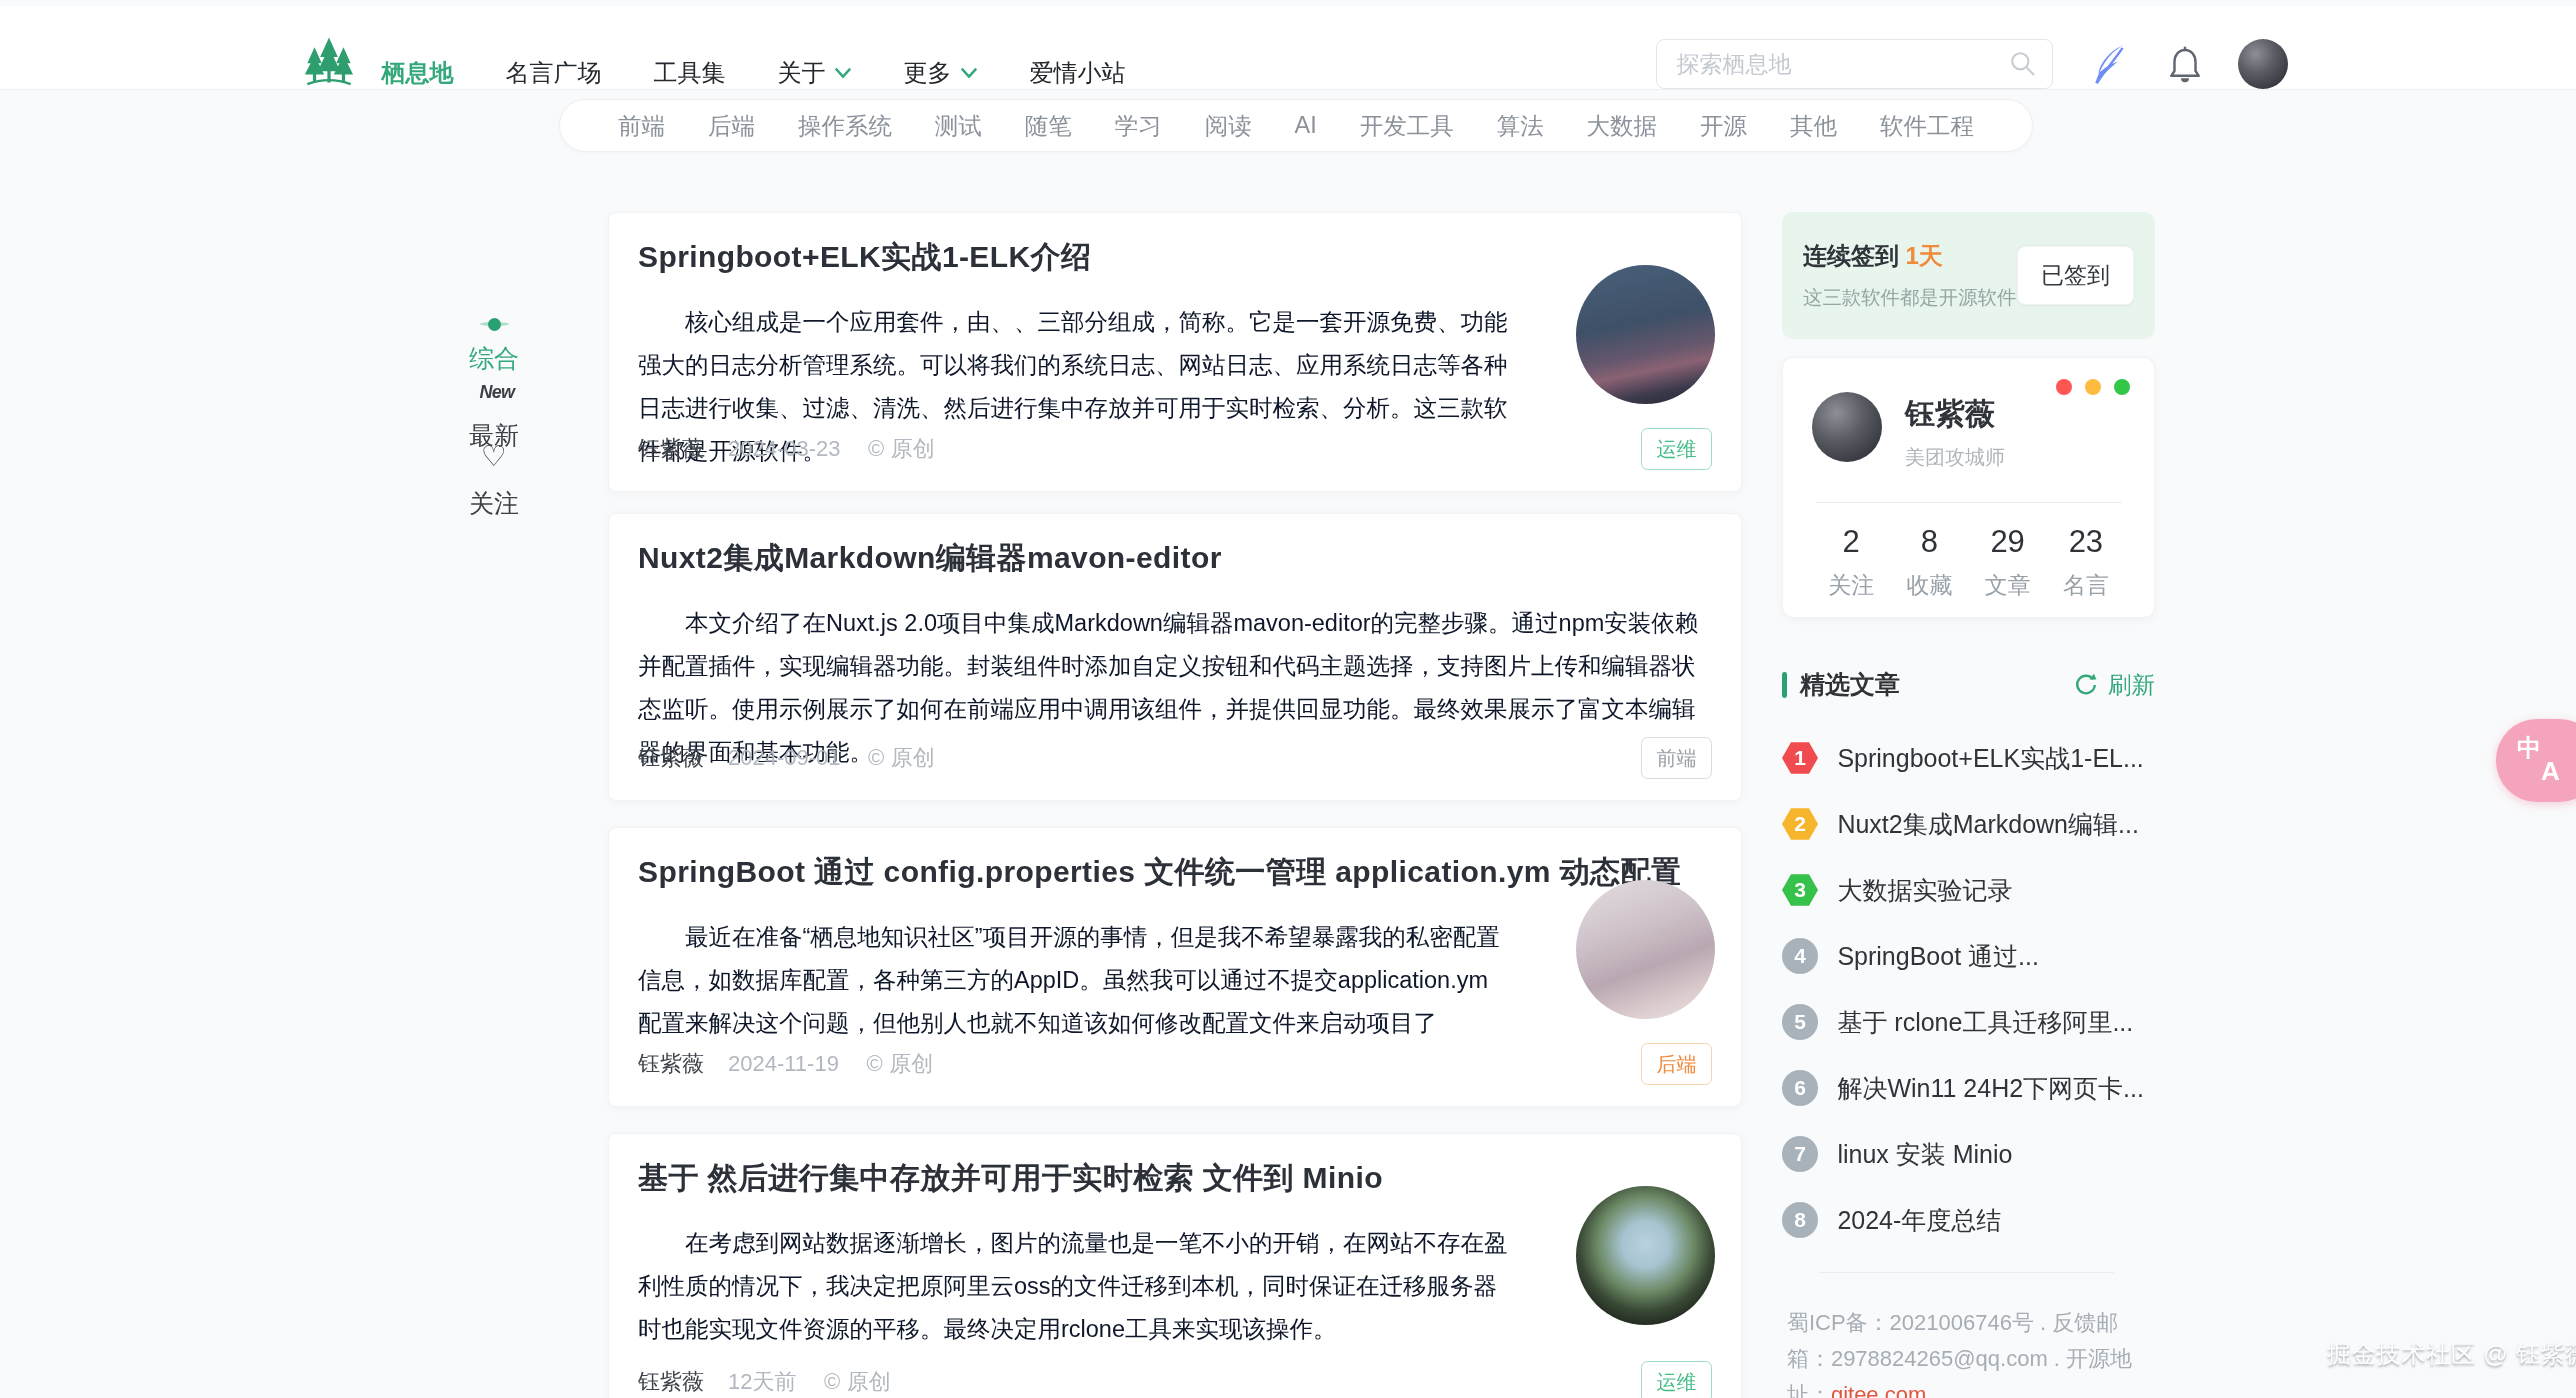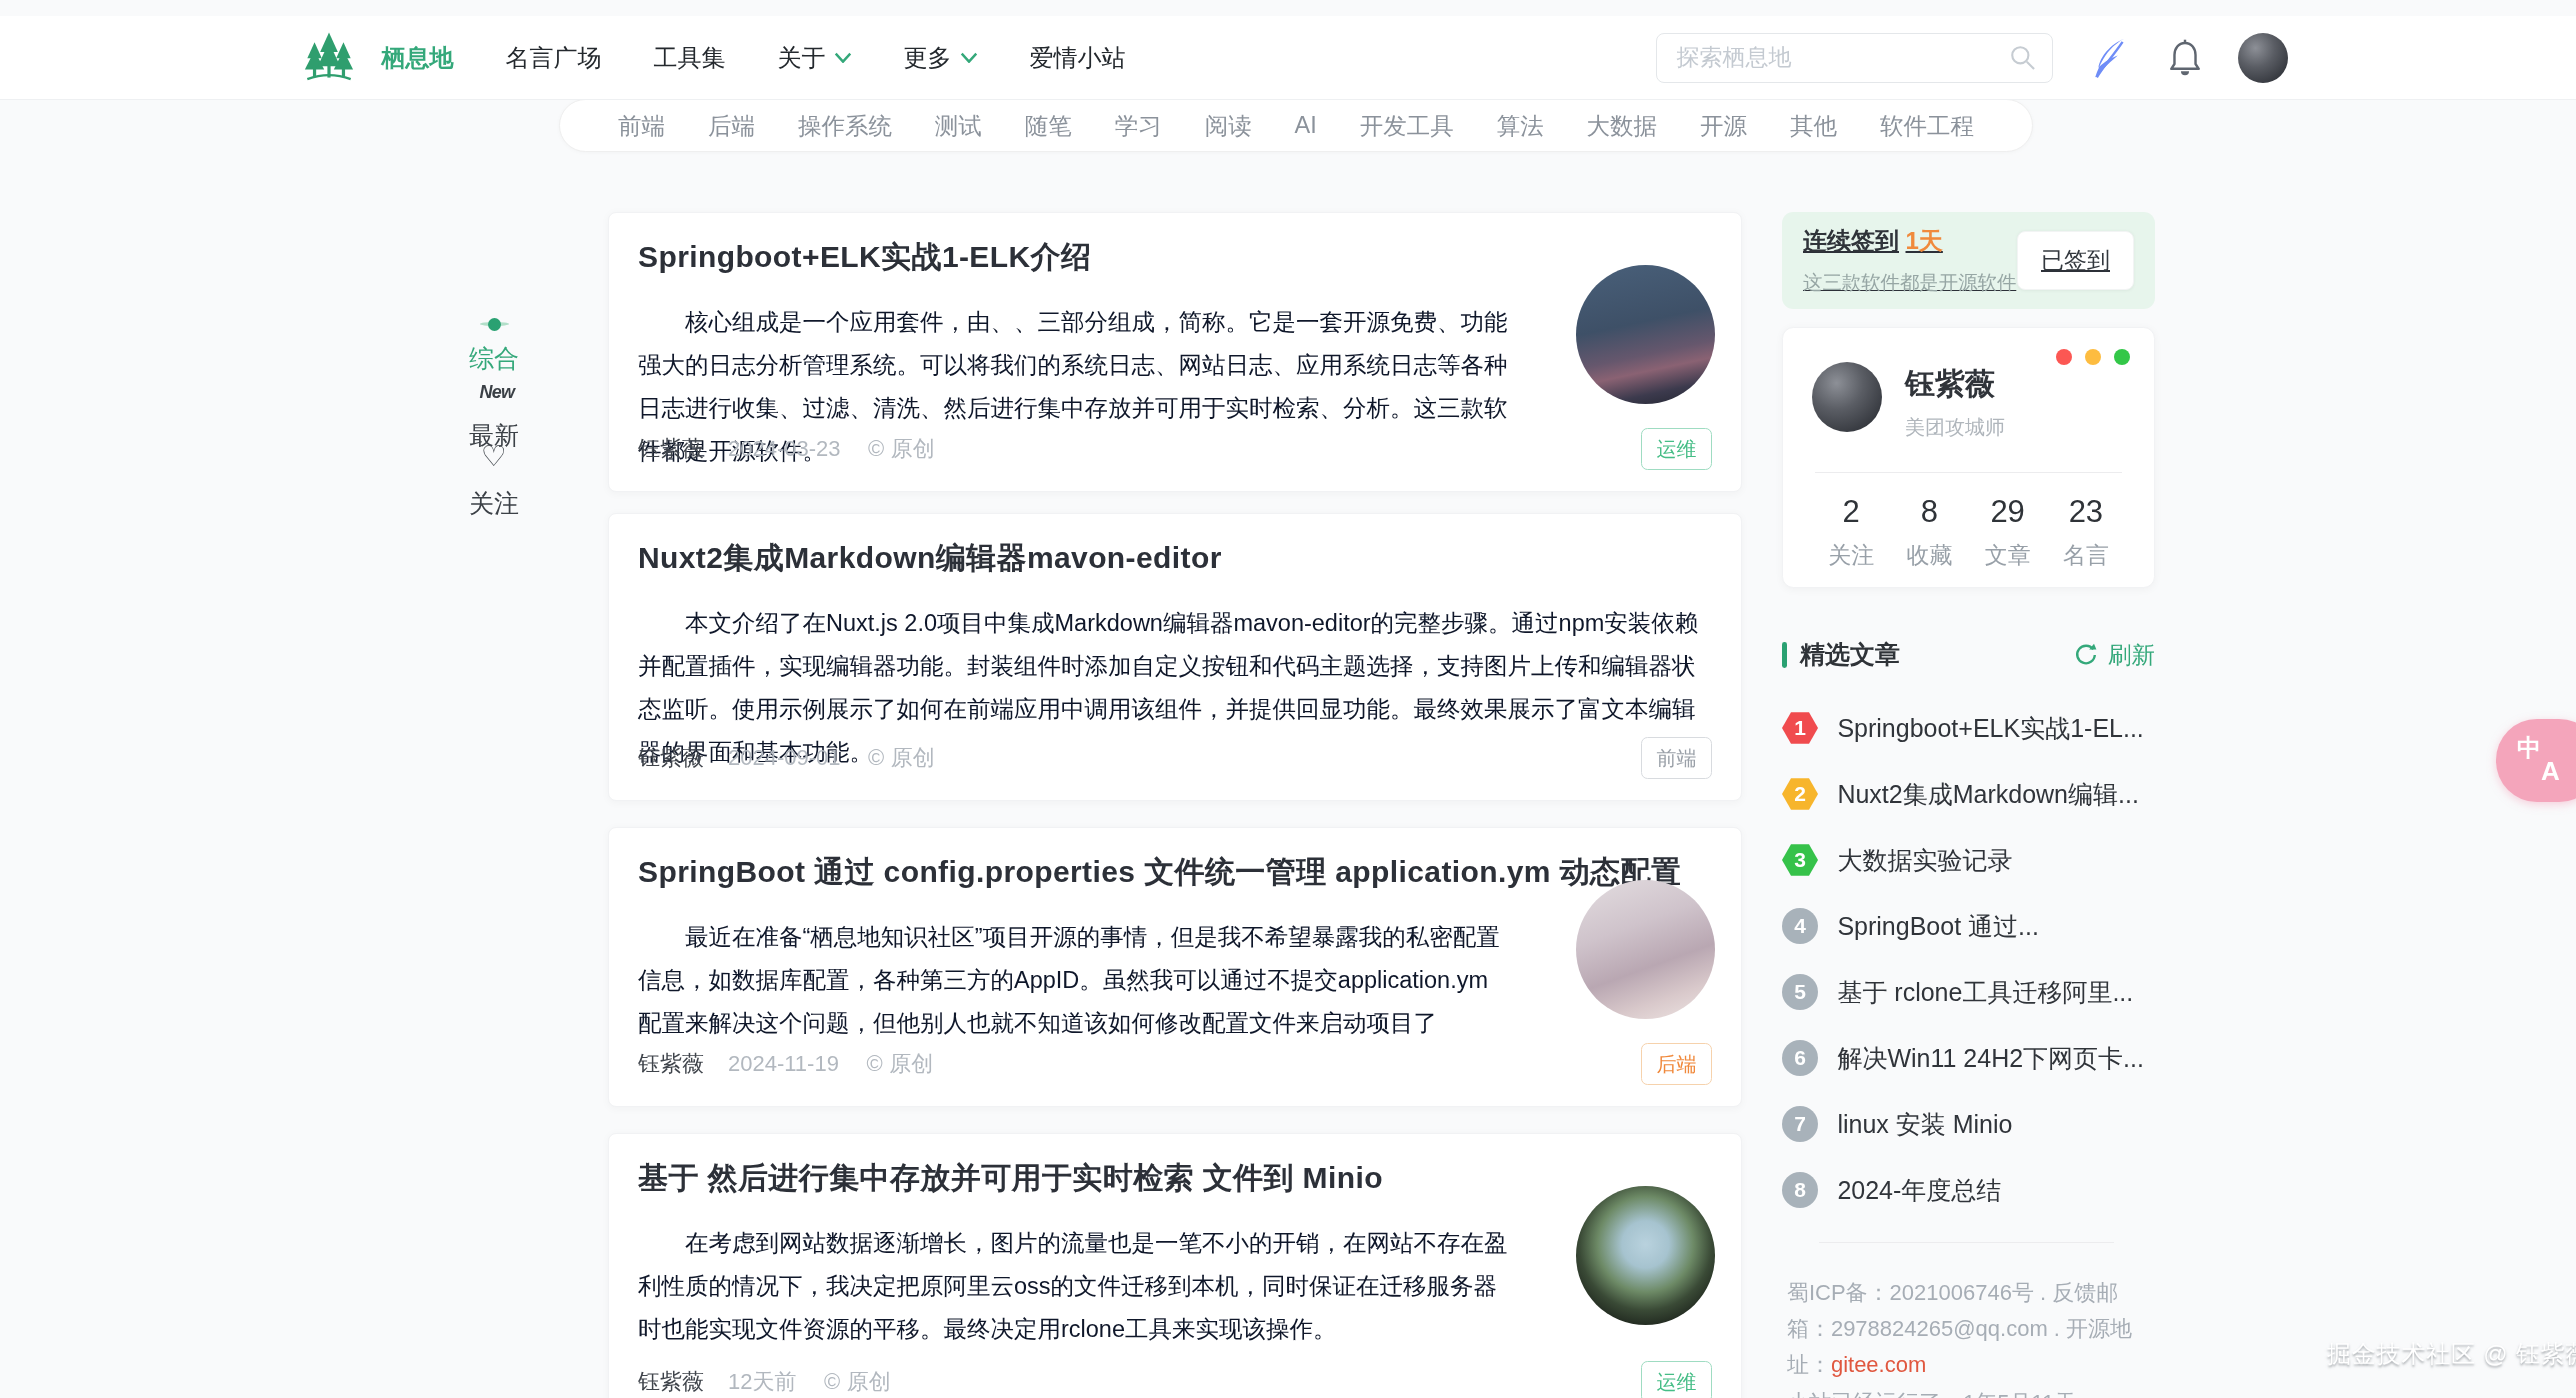--- a/index.html
+++ b/index.html
@@ -4,23 +4,23 @@
 <style>
   * { margin:0; padding:0; box-sizing:border-box; }
   html,body { width:2576px; height:1399px; overflow:hidden; }
   body {
     font-family:"Liberation Sans","DejaVu Sans",sans-serif;
     background:#f9fafb; color:#2c3038; position:relative;
   }
 
   
   .navbar {
-    position:absolute; left:0; top:16px; width:2576px; height:84px;
+    position:absolute; left:0; top:6px; width:2576px; height:84px;
     background:#ffffff; border-bottom:0.8px solid #eef0f2;
-    display:flex; align-items:center; padding:0 288px 0 304px; z-index:5;
+    display:flex; align-items:flex-end; padding:0 288px 0 304px; z-index:5;
   }
   .logo { width:50px; height:53px; margin-right:27.5px; flex:0 0 auto; }
   .nav-links { display:flex; align-items:center; gap:52px; list-style:none; }
   .nav-links li { font-size:24px; color:#24292e; cursor:pointer; display:flex; align-items:center; gap:8px; white-space:nowrap; }
   .nav-links li.active { color:#34a87a; font-weight:600; }
   .chev { width:18px; height:11.3px; }
   .nav-right { margin-left:auto; display:flex; align-items:center; }
   .search-box {
     width:397px; height:50px; border:0.8px solid #e4e7ea; border-radius:8px;
     display:flex; align-items:center; padding:0 16px 0 19.4px; background:#fff;gap:20px;
@@ -81,22 +81,22 @@
   .tag--green  { color:#45bd86; border-color:#9fdcc2; }
   .tag--gray   { color:#9aa0a8; border-color:#d8dbdf; }
   .tag--orange { color:#f0883a; border-color:#f6d2ac; }
   .mb26{margin-bottom:21px;} .mb32{margin-bottom:26px;}
   .h346{height:280px;} .h356{height:288px;} .h360{height:292px;}
 
   
   .right-col { position:absolute; left:1782px; top:212px; width:373px; }
 
   .signin {
-    background:#e7f5ec; border-radius:11.3px; height:97px; padding:18px 21px;
-    display:flex; align-items:center; justify-content:space-between;text-decoration:underline;
+    background:#e7f5ec; border-radius:11.3px; height:127px; padding:18px 21px;
+    display:flex; align-items:center; justify-content:space-between;
   }
   .signin .t1 { font-size:24px; color:#30343a; font-weight:600; }
   .signin .t1 .days { color:#f08a3c; margin-left:6.5px; }
   .signin .t2 { font-size:19.4px; color:#96a6a4; margin-top:11.3px; }
   .signin-btn {
     background:#fff; border:0.8px solid #f2f4f4; border-radius:8px; padding:13px 23px;
     font-size:23px; color:#33383e; cursor:pointer; box-shadow:0 0.8px 3.2px rgba(0,0,0,.05);
     font-family:inherit;
   }
 

